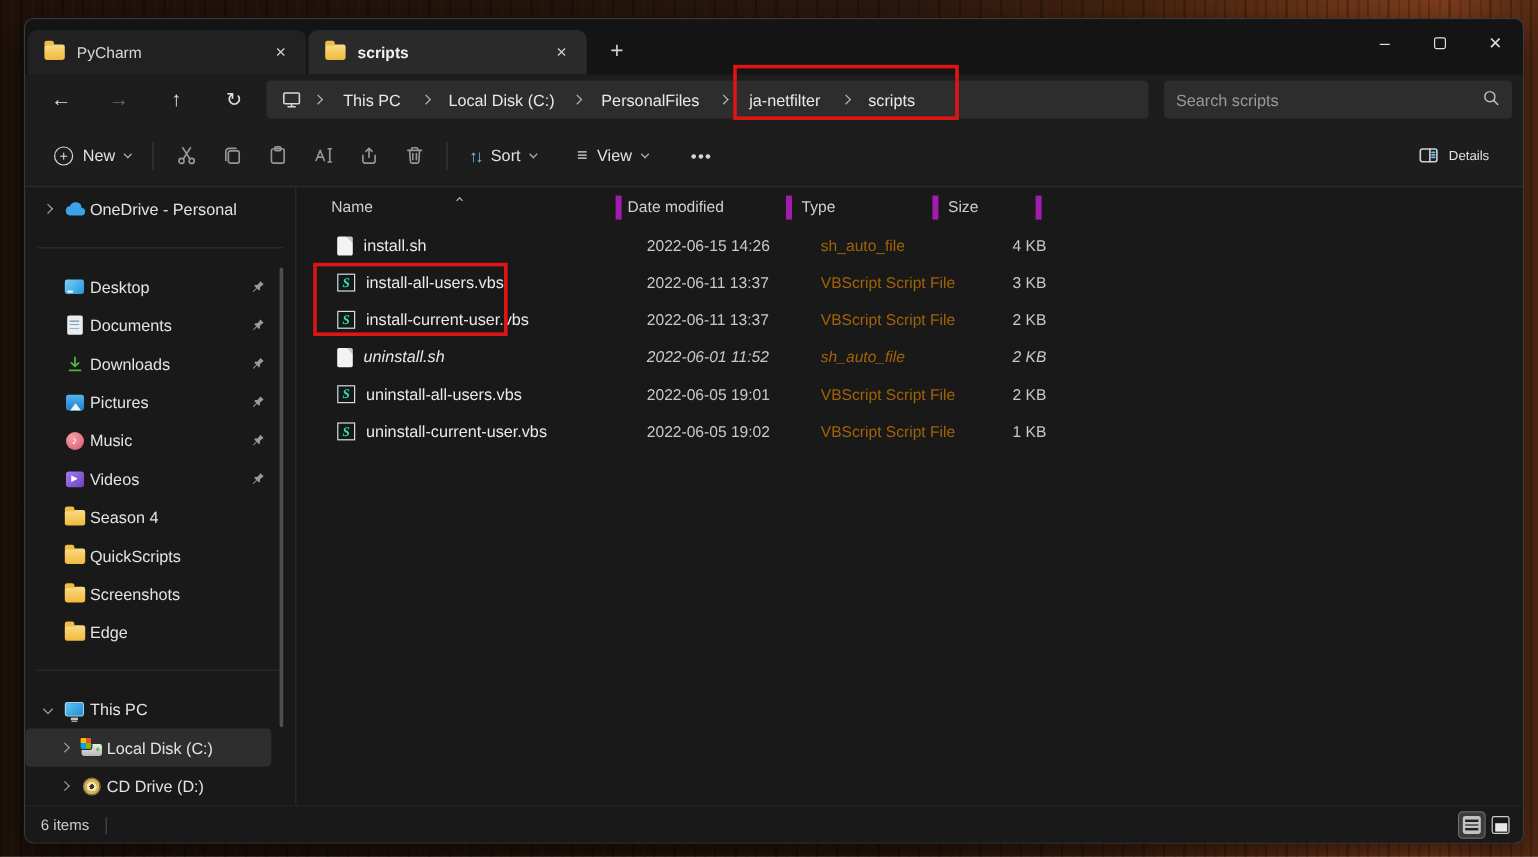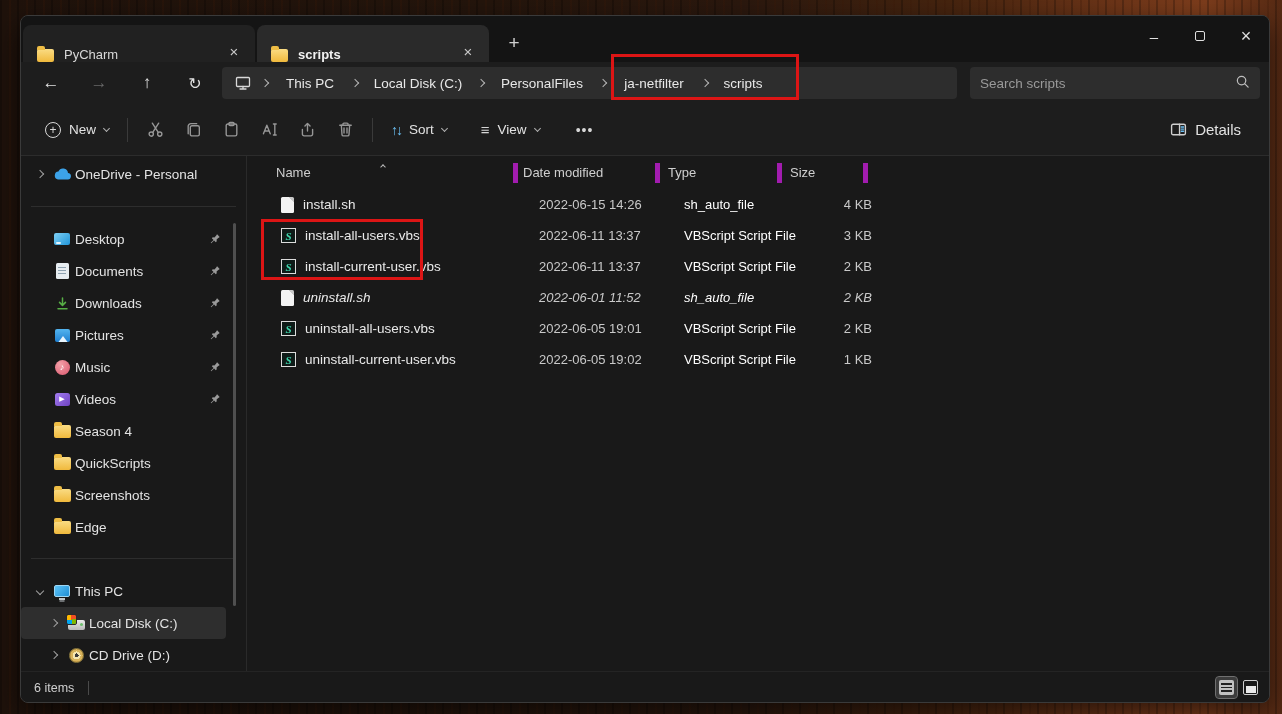--- a/index.html
+++ b/index.html
@@ -17,21 +17,21 @@
     position:absolute; left:20px; top:15px; width:1250px; height:688px;
     background:#191919; border-radius:8px; overflow:hidden;
     border:1px solid #3a3a3a; box-shadow:0 10px 28px rgba(0,0,0,.6);
     color:#e4e4e4; font-size:13.5px;
   }
 
   
   .tabbar { height:46px; background:#141414; position:relative; display:flex; align-items:flex-end; }
   .tab {
     width:232px; height:37px; margin-left:2px; border-radius:8px 8px 0 0;
-    background:#212121; display:flex; align-items:flex-end; padding:0 10px 0 14px; gap:10px;
+    background:#212121; display:flex; align-items:center; padding:0 10px 0 14px; gap:10px;
     color:#d8d8d8; font-size:13px; cursor:default;
   }
   .tab.active { background:#2a2a2a; color:#f2f2f2; font-weight:bold; }
   .tab .lbl { flex:1; white-space:nowrap; overflow:hidden; }
   .tab-close { font-size:15px; color:#c9c9c9; width:22px; height:22px; display:grid; place-items:center; border-radius:4px; font-weight:normal; }
   .newtab { width:34px; height:34px; display:grid; place-items:center; color:#d0d0d0; font-size:19px; margin:0 0 2px 8px; }
   .wincontrols { position:absolute; right:0; top:0; height:40px; display:flex; }
   .wc { width:46px; height:40px; display:grid; place-items:center; color:#e0e0e0; font-size:15px; }
   .wc .maxbox { width:10px; height:10px; border:1.4px solid #dfdfdf; border-radius:2px; }
 
@@ -59,21 +59,21 @@
   .toolbar { height:52px; background:#1d1d1d; border-bottom:1px solid #2c2c2c; display:flex; align-items:center; }
   .tbtn { display:flex; align-items:center; gap:8px; height:36px; padding:0 10px; border-radius:4px; color:#e2e2e2; font-size:13.5px; }
   .tbtn .plus-circle { width:16px; height:16px; border:1.4px solid #d9d9d9; border-radius:50%; display:grid; place-items:center; font-size:12px; color:#d9d9d9; }
   .tb-chev { width:5px; height:5px; border-right:1.4px solid #b0b0b0; border-bottom:1.4px solid #b0b0b0; transform:rotate(45deg); margin-top:-3px; }
   .tsep { width:1px; height:24px; background:#3a3a3a; margin:0 8px; }
   .ibtn { width:38px; height:36px; display:grid; place-items:center; border-radius:4px; color:#969696; }
   .ibtn svg { width:17px; height:17px; stroke:currentColor; fill:none; stroke-width:1.3; stroke-linecap:round; stroke-linejoin:round; }
   .sort-ico { color:#6cc1f5; font-size:14px; letter-spacing:-2px; }
   .view-ico { color:#d6d6d6; font-size:15px; }
   .more { color:#d6d6d6; font-size:14px; letter-spacing:1px; width:38px; text-align:center; }
-  .details-btn { margin-left:auto; margin-right:18px; display:flex; align-items:center; gap:8px; color:#e2e2e2; font-size:15px; height:36px; padding:0 10px; border-radius:4px; }
+  .details-btn { margin-left:auto; margin-right:18px; display:flex; align-items:center; gap:8px; color:#e2e2e2; font-size:11px; height:36px; padding:0 10px; border-radius:4px; }
   .details-btn svg { width:17px; height:17px; }
 
   
   .bodyarea { height:515px; position:relative; display:flex; }
   .vdiv { position:absolute; left:225px; top:0; bottom:0; width:1px; background:#2a2a2a; }
 
   
   .sidebar { width:225px; position:relative; padding-top:0; flex:none; }
   .side-row { height:32px; width:205px; display:flex; align-items:center; padding-left:10px; border-radius:4px; color:#e3e3e3; font-size:13.5px; }
   .side-row.sel { background:#2e2e2e; }
@@ -111,21 +111,21 @@
   .fh { position:relative; height:20px; display:flex; align-items:center; border-right:5px solid #a21caf; }
   .fh.name { width:272px; padding-left:30px; }
   .fh.date { width:142px; padding-left:5px; }
   .fh.type { width:122px; padding-left:8px; }
   .fh.size { width:86px;  padding-left:8px; }
   .sortmark { position:absolute; left:135px; top:-6px; color:#b9b9b9; }
   .sortmark .chev { width:4px; height:4px; border-width:1.3px; }
   .frow { position:absolute; left:16px; height:31px; display:flex; align-items:center; font-size:13.5px; }
   .fc-name { width:272px; display:flex; align-items:center; padding-left:19px; gap:9px; color:#e9e9e9; }
   .fc-date { width:142px; padding-left:5px; color:#c9c9c9; font-size:13px; }
-  .fc-type { width:122px; padding-left:8px; color:#ffffff; font-size:13px; }
+  .fc-type { width:122px; padding-left:8px; color:#a16207; font-size:13px; }
   .fc-size { width:86px; padding-right:12px; text-align:right; color:#c9c9c9; font-size:13px; }
   .ico-page { width:13px; height:16px; background:linear-gradient(225deg, #c9c9c9 0 4px, #f3f3f3 4px); border-radius:1.5px; flex:none; }
   .ico-vbs { width:15px; height:15px; background:#0e1b18; border:1px solid #dcdcdc; color:#3fd9ae; display:grid; place-items:center; flex:none;
     font-family:"Liberation Serif", serif; font-style:italic; font-weight:bold; font-size:11px; }
 
   
   .statusbar { height:33px; background:#191919; border-top:1px solid #242424; display:flex; align-items:center; padding:0 13px; color:#cfcfcf; font-size:12.5px; position:relative; }
   .st-sep { width:1px; height:14px; background:#4a4a4a; margin-left:14px; }
   .viewtoggles { position:absolute; right:8px; top:5px; display:flex; gap:3px; }
   .vt { width:21px; height:21px; display:grid; place-items:center; border-radius:3px; }

